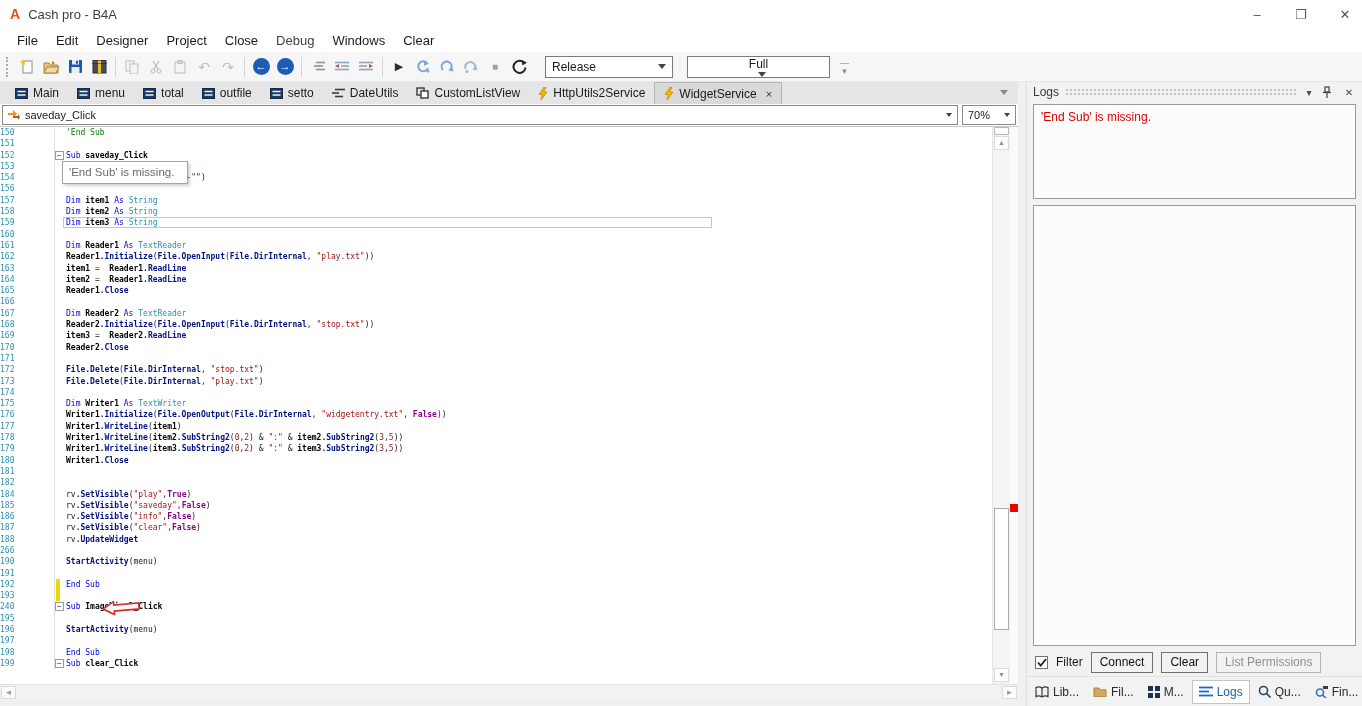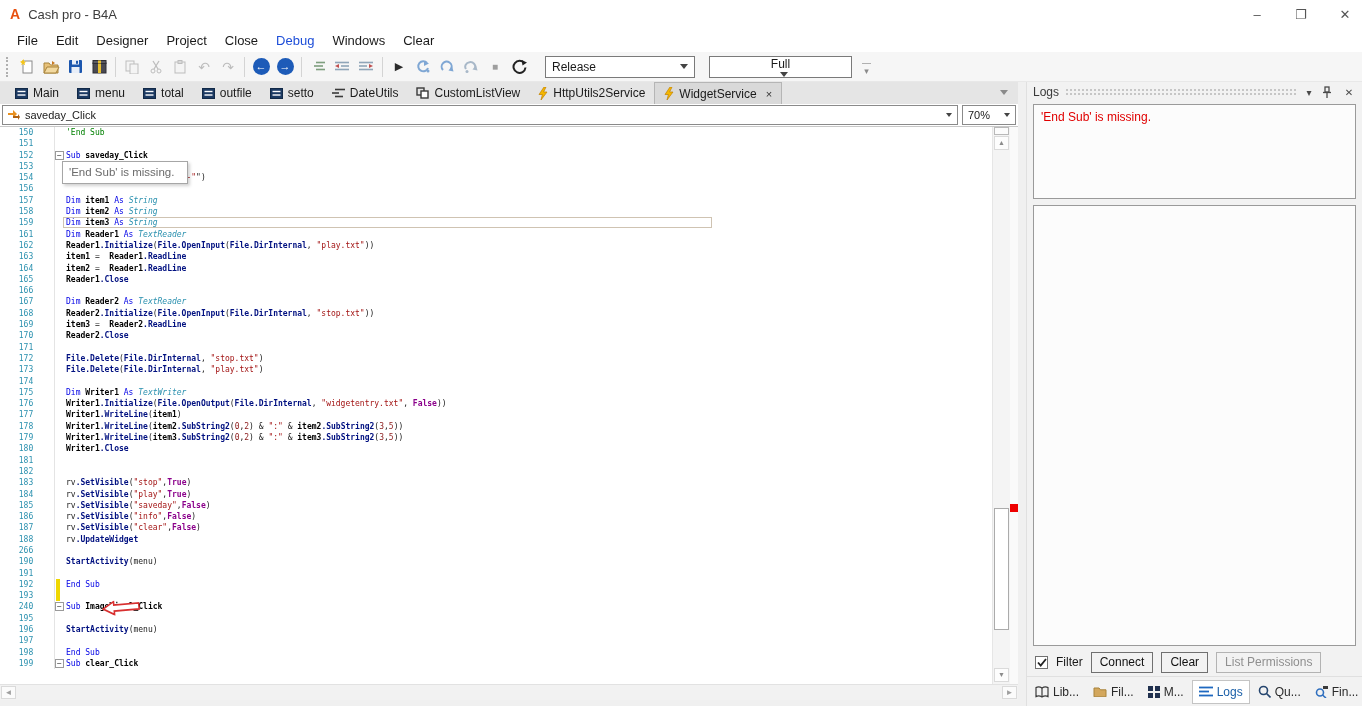--- a/index.html
+++ b/index.html
@@ -9,21 +9,21 @@
   
   .titlebar { height:28px; background:#FFFFFF; display:flex; align-items:center; padding-left:10px; position:relative; }
   .logo { color:#E8500F; font-weight:bold; font-size:14px; margin-right:8px; }
   .title-text { font-size:13px; color:#3C3C3C; }
   .win-btns { position:absolute; right:8px; top:0; height:28px; display:flex; align-items:center; gap:26px; color:#555; }
   .win-btn { width:18px; text-align:center; font-size:13px; cursor:default; }
 
   
   .menubar { height:24px; background:#FFFFFF; display:flex; align-items:center; padding-left:8px; }
   .menu-item { padding:3px 9px; font-size:13px; color:#1A1A1A; }
-  .menu-item.disabled { color:#1d4ed8;text-align:center; }
+  .menu-item.disabled { color:#404040;text-align:center; }
 
   
   .toolbar { height:30px; background:#F6F6F6; display:flex; align-items:center; padding-left:2px; border-bottom:1px solid #E8E8E8; }
   .grip { width:5px; height:20px; margin:0 4px; border-left:2px dotted #AFAFAF; }
   .tb-icon { width:22px; height:22px; display:flex; align-items:center; justify-content:center; margin:0 1px; }
   .tb-sep { width:1px; height:20px; background:#D4D4D4; margin:0 4px; }
   .tb-circle { width:17px; height:17px; border-radius:50%; background:#1D5BB8; color:#fff; font-size:11px; line-height:17px; text-align:center; font-weight:bold; }
   .tb-glyph { font-size:12px; color:#2B2B2B; }
   .tb-glyph.dis { color:#BDBDBD; }
   .combo { height:22px; background:#fff; border:1px solid #7A7A7A; display:flex; align-items:center; justify-content:space-between; padding:0 6px; font-size:12px; }
@@ -47,27 +47,27 @@
   .code-nav { height:22px; display:flex; align-items:center; background:#FFFFFF; gap:4px; padding:0 2px; }
   .nav-combo { flex:1; height:20px; border:1px solid #8A8A8A; background:#fff; display:flex; align-items:center; padding:0 5px; gap:5px; }
   .nav-combo .label { font-size:11px; }
   .nav-combo .arrow, .zoom-combo .arrow { margin-left:auto; width:0; height:0; border-left:3.5px solid transparent; border-right:3.5px solid transparent; border-top:4px solid #444; }
   .zoom-combo { width:54px; height:20px; border:1px solid #8A8A8A; background:#fff; display:flex; align-items:center; padding:0 5px; font-size:11px; }
 
   
   .editor-wrap { display:flex; height:558px; border-top:1px solid #C8C8C8; }
   .editor { position:relative; flex:1; overflow:hidden; background:#FFFFFF; }
   .line { position:relative; height:11.3px; white-space:pre; font-family:"DejaVu Sans Mono", monospace; font-size:8px; line-height:11.3px; }
-  .ln { position:absolute; left:0; width:52px; text-align:center; color:#2B91AF; font-size:8px; }
+  .ln { position:absolute; left:0; width:52px; text-align:left; color:#2B91AF; font-size:8px; }
   .gutter-sep { position:absolute; left:54px; top:0; bottom:0; width:1px; background:#E4E4E4; }
   .code { position:absolute; left:66px; top:0; }
   .curbox { position:absolute; left:63px; top:0; width:649px; height:11px; border:1px solid #CFC3B2; }
   .foldbox { position:absolute; left:55px; top:1px; width:9px; height:9px; border:1px solid #9A9A9A; background:#fff; color:#444; font-size:8px; line-height:7px; text-align:center; font-family:"DejaVu Sans Mono",monospace; }
   .ymark { position:absolute; left:56px; top:0; width:4px; height:11.3px; background:#EFD700; }
-  .t-kw{color:#0000E6;} .t-typ{color:#2B91AF;font-style:italic;} .t-str{color:#A31515;} .t-cmt{color:#008000;}
+  .t-kw{color:#0000E6;} .t-typ{color:#2B91AF;} .t-str{color:#A31515;} .t-cmt{color:#008000;}
   .t-mem{color:#001080;font-weight:bold;} .t-var{color:#000;font-weight:bold;}
   .t-num{color:#8B1A1A;} .t-pur{color:#8B008B;font-weight:bold;} .t-pln{color:#1A1A1A;}
   .tooltip { position:absolute; left:62px; top:34px; width:126px; height:23px; background:#FFFFFF; border:1px solid #A6A6A6; box-shadow:2px 2px 3px rgba(0,0,0,.18); color:#6B6B6B; font-size:11.5px; line-height:21px; padding-left:6px; z-index:5; white-space:nowrap; }
   .red-arrow { position:absolute; left:102px; top:473px; z-index:4; transform:rotate(-5deg); }
 
   
   .vscroll { width:18px; background:#F4F4F4; position:relative; border-left:1px solid #E6E6E6; }
   .vs-split { position:absolute; top:0; left:1px; right:1px; height:8px; background:#FCFCFC; border:1px solid #B9B9B9; }
   .vs-btn { position:absolute; left:1px; right:1px; height:14px; background:#FDFDFD; border:1px solid #DADADA; color:#8C8C8C; font-size:7px; text-align:center; line-height:12px; }
   .vs-up { top:9px; } .vs-down { bottom:2px; }
@@ -239,21 +239,21 @@
       <div class="tb-icon">
         <span class="tb-glyph dis" style="font-size:10px;color:#9E9E9E;">■</span>
       </div>
       <div class="tb-icon">
         <svg width="15" height="15" viewBox="0 0 15 15">
           <path d="M12.5,4.5 A6,6 0 1 0 13.5,8.5" fill="none" stroke="#222" stroke-width="2"></path>
           <polygon points="9.5,1 15,3.5 10.5,6.5" fill="#222"></polygon>
         </svg>
       </div>
     </div>
-  <div class="combo" style="width:150px;margin-left:14px;">
+  <div class="combo" style="width:128px;margin-left:14px;">
     <span>Release</span>
     <span class="arrow"></span>
   </div>
   <div class="combo" style="width:143px;margin-left:14px;flex-direction:column;">
     <span>Full</span>
     <span class="arrow"></span>
   </div>
   <div class="tb-overflow">—<br>▾</div>
 </div>
 
@@ -367,20 +367,21 @@
 
       <div class="line"><span class="ln">150</span><span class="gutter-sep"></span><span class="code"><span class="t-cmt">'End Sub</span></span></div>
           <div class="line"><span class="ln">151</span><span class="gutter-sep"></span><span class="code"></span></div>
           <div class="line"><span class="ln">152</span><span class="gutter-sep"></span><span class="foldbox">−</span><span class="code"><span class="t-kw">Sub </span><span class="t-var">saveday_Click</span></span></div>
           <div class="line"><span class="ln">153</span><span class="gutter-sep"></span><span class="code"></span></div>
           <div class="line"><span class="ln">154</span><span class="gutter-sep"></span><span class="code"><span class="t-pln">rv</span><span class="t-mem">.SetText</span><span class="t-pln">(</span><span class="t-str">"time1"</span><span class="t-pln">, </span><span class="t-str">"--:--"</span><span class="t-pln">")</span></span></div>
           <div class="line"><span class="ln">156</span><span class="gutter-sep"></span><span class="code"></span></div>
           <div class="line"><span class="ln">157</span><span class="gutter-sep"></span><span class="code"><span class="t-kw">Dim </span><span class="t-var">item1</span><span class="t-kw"> As </span><span class="t-typ">String</span></span></div>
           <div class="line"><span class="ln">158</span><span class="gutter-sep"></span><span class="code"><span class="t-kw">Dim </span><span class="t-var">item2</span><span class="t-kw"> As </span><span class="t-typ">String</span></span></div>
           <div class="line"><div class="curbox"></div><span class="ln">159</span><span class="gutter-sep"></span><span class="code"><span class="t-kw">Dim </span><span class="t-var">item3</span><span class="t-kw"> As </span><span class="t-typ">String</span></span></div>
+          <div class="line"><span class="ln">160</span><span class="gutter-sep"></span><span class="code"></span></div>
           <div class="line"><span class="ln">161</span><span class="gutter-sep"></span><span class="code"><span class="t-kw">Dim </span><span class="t-var">Reader1</span><span class="t-kw"> As </span><span class="t-typ">TextReader</span></span></div>
           <div class="line"><span class="ln">162</span><span class="gutter-sep"></span><span class="code"><span class="t-var">Reader1</span><span class="t-mem">.Initialize</span><span class="t-pln">(</span><span class="t-mem">File.OpenInput</span><span class="t-pln">(</span><span class="t-mem">File.DirInternal</span><span class="t-pln">, </span><span class="t-str">"play.txt"</span><span class="t-pln">))</span></span></div>
           <div class="line"><span class="ln">163</span><span class="gutter-sep"></span><span class="code"><span class="t-var">item1</span><span class="t-pln"> =  </span><span class="t-var">Reader1</span><span class="t-mem">.ReadLine</span></span></div>
           <div class="line"><span class="ln">164</span><span class="gutter-sep"></span><span class="code"><span class="t-var">item2</span><span class="t-pln"> =  </span><span class="t-var">Reader1</span><span class="t-mem">.ReadLine</span></span></div>
           <div class="line"><span class="ln">165</span><span class="gutter-sep"></span><span class="code"><span class="t-var">Reader1</span><span class="t-mem">.Close</span></span></div>
           <div class="line"><span class="ln">166</span><span class="gutter-sep"></span><span class="code"></span></div>
           <div class="line"><span class="ln">167</span><span class="gutter-sep"></span><span class="code"><span class="t-kw">Dim </span><span class="t-var">Reader2</span><span class="t-kw"> As </span><span class="t-typ">TextReader</span></span></div>
           <div class="line"><span class="ln">168</span><span class="gutter-sep"></span><span class="code"><span class="t-var">Reader2</span><span class="t-mem">.Initialize</span><span class="t-pln">(</span><span class="t-mem">File.OpenInput</span><span class="t-pln">(</span><span class="t-mem">File.DirInternal</span><span class="t-pln">, </span><span class="t-str">"stop.txt"</span><span class="t-pln">))</span></span></div>
           <div class="line"><span class="ln">169</span><span class="gutter-sep"></span><span class="code"><span class="t-var">item3</span><span class="t-pln"> =  </span><span class="t-var">Reader2</span><span class="t-mem">.ReadLine</span></span></div>
           <div class="line"><span class="ln">170</span><span class="gutter-sep"></span><span class="code"><span class="t-var">Reader2</span><span class="t-mem">.Close</span></span></div>
@@ -389,21 +390,20 @@
           <div class="line"><span class="ln">173</span><span class="gutter-sep"></span><span class="code"><span class="t-mem">File.Delete</span><span class="t-pln">(</span><span class="t-mem">File.DirInternal</span><span class="t-pln">, </span><span class="t-str">"play.txt"</span><span class="t-pln">)</span></span></div>
           <div class="line"><span class="ln">174</span><span class="gutter-sep"></span><span class="code"></span></div>
           <div class="line"><span class="ln">175</span><span class="gutter-sep"></span><span class="code"><span class="t-kw">Dim </span><span class="t-var">Writer1</span><span class="t-kw"> As </span><span class="t-typ">TextWriter</span></span></div>
           <div class="line"><span class="ln">176</span><span class="gutter-sep"></span><span class="code"><span class="t-var">Writer1</span><span class="t-mem">.Initialize</span><span class="t-pln">(</span><span class="t-mem">File.OpenOutput</span><span class="t-pln">(</span><span class="t-mem">File.DirInternal</span><span class="t-pln">, </span><span class="t-str">"widgetentry.txt"</span><span class="t-pln">, </span><span class="t-pur">False</span><span class="t-pln">))</span></span></div>
           <div class="line"><span class="ln">177</span><span class="gutter-sep"></span><span class="code"><span class="t-var">Writer1</span><span class="t-mem">.WriteLine</span><span class="t-pln">(</span><span class="t-var">item1</span><span class="t-pln">)</span></span></div>
           <div class="line"><span class="ln">178</span><span class="gutter-sep"></span><span class="code"><span class="t-var">Writer1</span><span class="t-mem">.WriteLine</span><span class="t-pln">(</span><span class="t-var">item2</span><span class="t-mem">.SubString2</span><span class="t-pln">(</span><span class="t-num">0</span><span class="t-pln">,</span><span class="t-num">2</span><span class="t-pln">) &amp; </span><span class="t-str">":"</span><span class="t-pln"> &amp; </span><span class="t-var">item2</span><span class="t-mem">.SubString2</span><span class="t-pln">(</span><span class="t-num">3</span><span class="t-pln">,</span><span class="t-num">5</span><span class="t-pln">))</span></span></div>
           <div class="line"><span class="ln">179</span><span class="gutter-sep"></span><span class="code"><span class="t-var">Writer1</span><span class="t-mem">.WriteLine</span><span class="t-pln">(</span><span class="t-var">item3</span><span class="t-mem">.SubString2</span><span class="t-pln">(</span><span class="t-num">0</span><span class="t-pln">,</span><span class="t-num">2</span><span class="t-pln">) &amp; </span><span class="t-str">":"</span><span class="t-pln"> &amp; </span><span class="t-var">item3</span><span class="t-mem">.SubString2</span><span class="t-pln">(</span><span class="t-num">3</span><span class="t-pln">,</span><span class="t-num">5</span><span class="t-pln">))</span></span></div>
           <div class="line"><span class="ln">180</span><span class="gutter-sep"></span><span class="code"><span class="t-var">Writer1</span><span class="t-mem">.Close</span></span></div>
           <div class="line"><span class="ln">181</span><span class="gutter-sep"></span><span class="code"></span></div>
           <div class="line"><span class="ln">182</span><span class="gutter-sep"></span><span class="code"></span></div>
-          <div class="line"><span class="ln">183</span><span class="gutter-sep"></span><span class="code"><span class="t-pln">rv</span><span class="t-mem">.SetVisible</span><span class="t-pln">(</span><span class="t-str">"stop"</span><span class="t-pln">,</span><span class="t-pur">True</span><span class="t-pln">)</span></span></div>
           <div class="line"><span class="ln">184</span><span class="gutter-sep"></span><span class="code"><span class="t-pln">rv</span><span class="t-mem">.SetVisible</span><span class="t-pln">(</span><span class="t-str">"play"</span><span class="t-pln">,</span><span class="t-pur">True</span><span class="t-pln">)</span></span></div>
           <div class="line"><span class="ln">185</span><span class="gutter-sep"></span><span class="code"><span class="t-pln">rv</span><span class="t-mem">.SetVisible</span><span class="t-pln">(</span><span class="t-str">"saveday"</span><span class="t-pln">,</span><span class="t-pur">False</span><span class="t-pln">)</span></span></div>
           <div class="line"><span class="ln">186</span><span class="gutter-sep"></span><span class="code"><span class="t-pln">rv</span><span class="t-mem">.SetVisible</span><span class="t-pln">(</span><span class="t-str">"info"</span><span class="t-pln">,</span><span class="t-pur">False</span><span class="t-pln">)</span></span></div>
           <div class="line"><span class="ln">187</span><span class="gutter-sep"></span><span class="code"><span class="t-pln">rv</span><span class="t-mem">.SetVisible</span><span class="t-pln">(</span><span class="t-str">"clear"</span><span class="t-pln">,</span><span class="t-pur">False</span><span class="t-pln">)</span></span></div>
           <div class="line"><span class="ln">188</span><span class="gutter-sep"></span><span class="code"><span class="t-pln">rv</span><span class="t-mem">.UpdateWidget</span></span></div>
           <div class="line"><span class="ln">266</span><span class="gutter-sep"></span><span class="code"></span></div>
           <div class="line"><span class="ln">190</span><span class="gutter-sep"></span><span class="code"><span class="t-mem">StartActivity</span><span class="t-pln">(menu)</span></span></div>
           <div class="line"><span class="ln">191</span><span class="gutter-sep"></span><span class="code"></span></div>
           <div class="line"><span class="ln">192</span><span class="gutter-sep"></span><span class="ymark"></span><span class="code"><span class="t-kw">End Sub</span></span></div>
           <div class="line"><span class="ln">193</span><span class="gutter-sep"></span><span class="ymark"></span><span class="code"></span></div>

